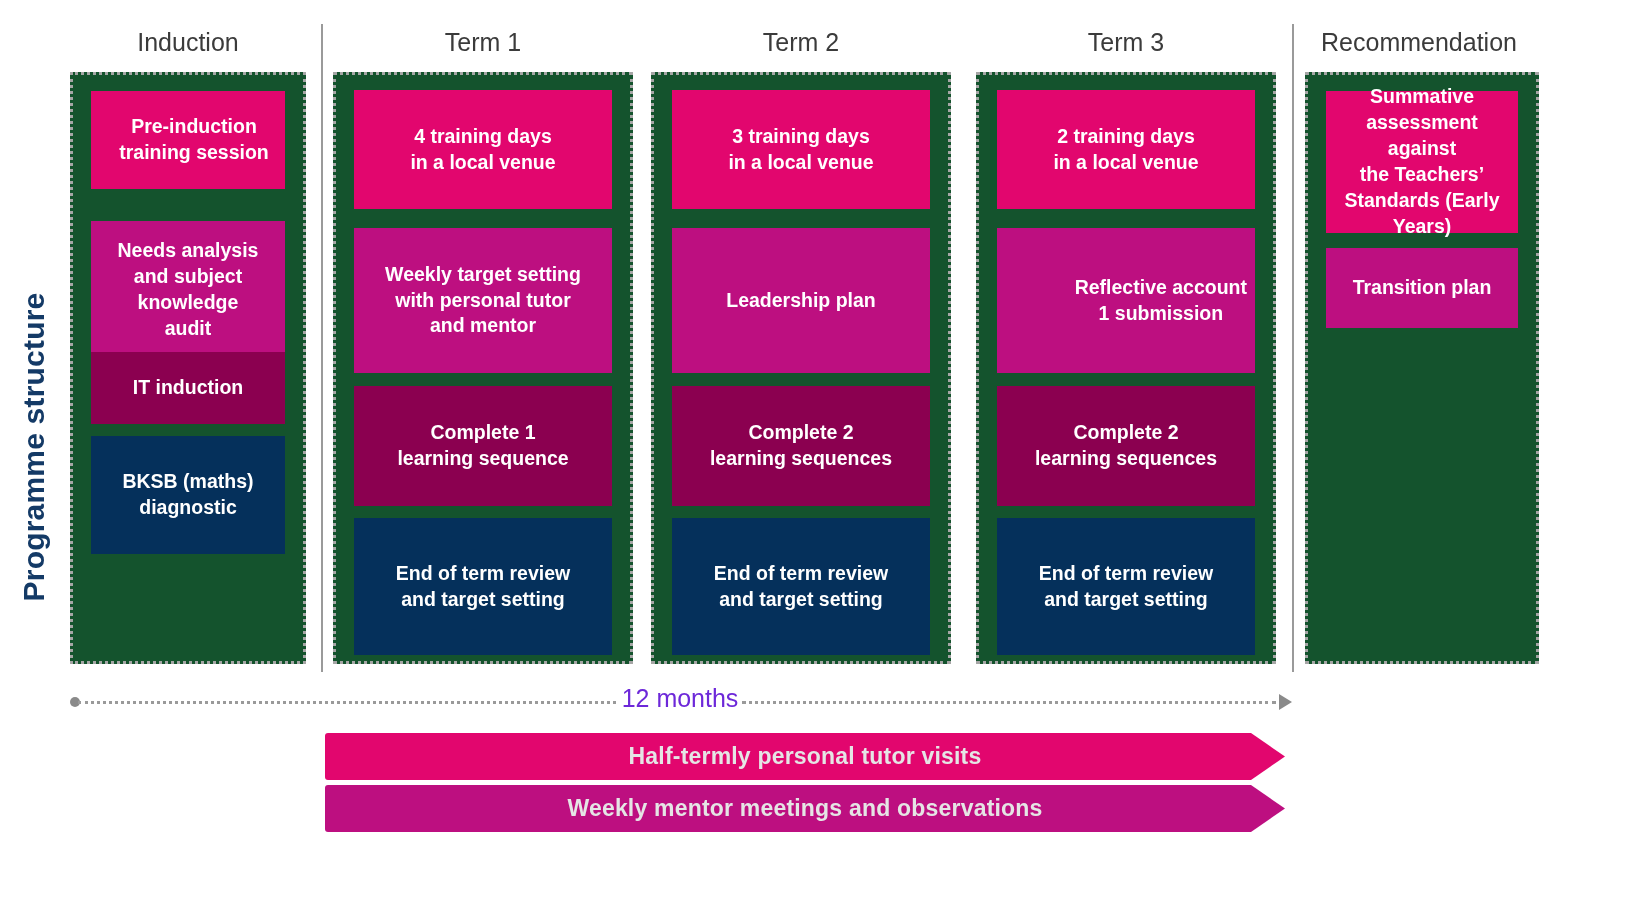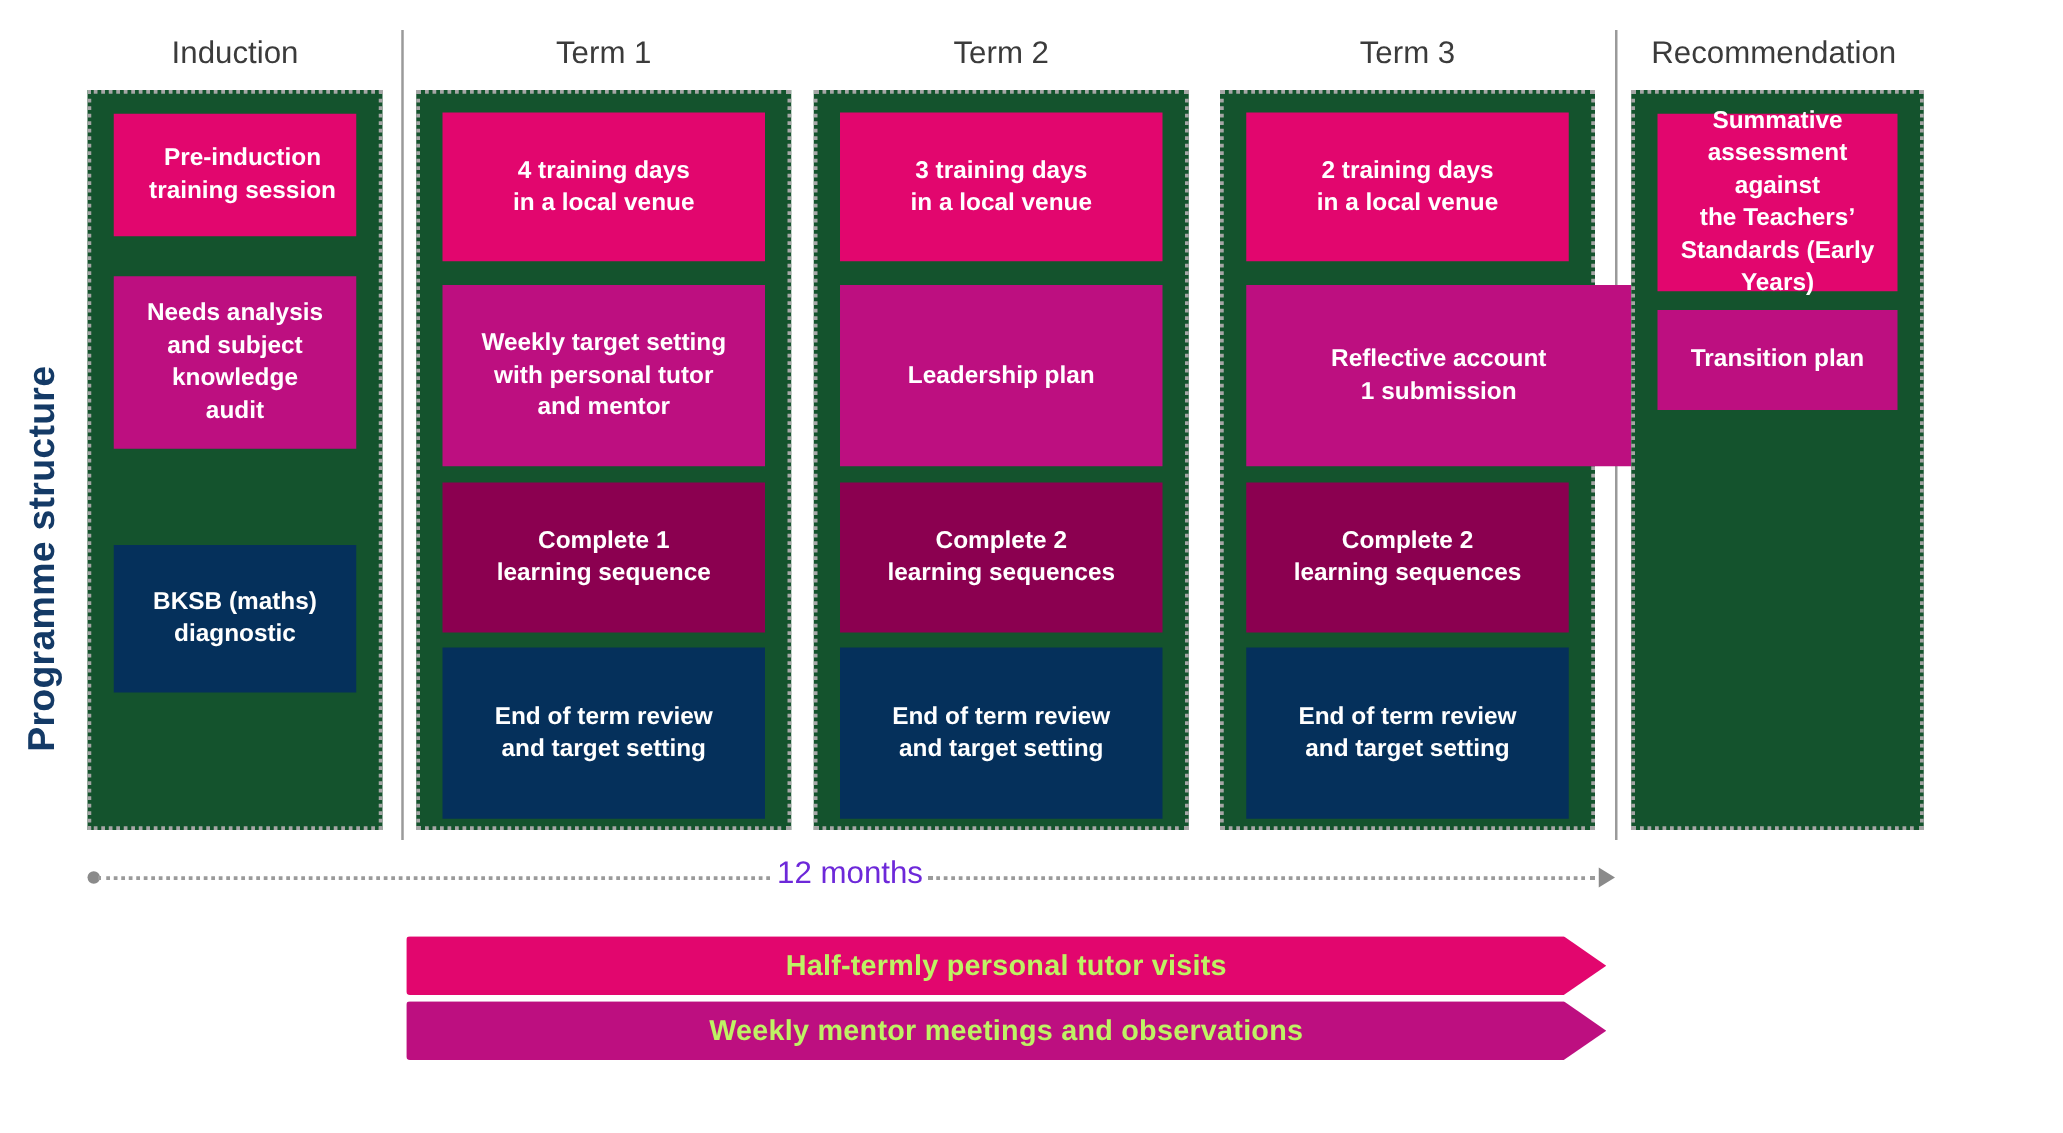--- a/index.html
+++ b/index.html
@@ -119,27 +119,26 @@
 
   
   .arrow-bar{
     position:absolute;
     left:325px;
     width:960px;
     height:47px;
     display:flex;
     align-items:center;
     justify-content:center;
-    color:#bef264;
+    color:#e5e5e5;
     font-size:23px;
     font-weight:700;
     letter-spacing:.2px;
     clip-path:polygon(0 0, calc(100% - 34px) 0, 100% 50%, calc(100% - 34px) 100%, 0 100%);
     border-radius:3px 0 0 3px;
-    margin-top:16px;
   }
   .arrow-bar.pink{ background:#E2066E; top:733px; }
   .arrow-bar.magenta{ background:#BD0F80; top:785px; }
 </style>
 </head>
 <body>
 
 <div class="axis-label">Programme structure</div>
 
 <div class="headers">
@@ -164,20 +163,23 @@
         </div>
       </div>
       <div class="cell magenta" style="left: 18px; top: 127px; width: 194px; height: 138px; margin-top: 19px;">
         <div>
           <span>Needs analysis</span>
           <span>and subject</span>
           <span>knowledge</span>
           <span>audit</span>
         </div>
       </div>
+      <div class="cell maroon" style="left: 18px; top: 277px; width: 194px; height: 72px;">
+        <div>IT induction</div>
+      </div>
       <div class="cell navy" style="left: 18px; top: 361px; width: 194px; height: 118px;">
         <div>
           <span>BKSB (maths)</span>
           <span>diagnostic</span>
         </div>
       </div>
     </div>
     <div class="panel" style="left: 333px; top: 72px; width: 300px; height: 592px;">
       <div class="cell pink" style="left: 18px; top: 15px; width: 258px; height: 119px;">
         <div>
@@ -228,21 +230,21 @@
         </div>
       </div>
     </div>
     <div class="panel" style="left: 976px; top: 72px; width: 300px; height: 592px;">
       <div class="cell pink" style="left: 18px; top: 15px; width: 258px; height: 119px;">
         <div>
           <span>2 training days</span>
           <span>in a local venue</span>
         </div>
       </div>
-      <div class="cell magenta" style="left: 18px; top: 153px; width: 308px; height: 145px;">
+      <div class="cell magenta" style="left: 18px; top: 153px; width: 258px; height: 145px; justify-content: flex-end;">
         <div>
           <span>Reflective account</span>
           <span>1 submission</span>
         </div>
       </div>
       <div class="cell maroon" style="left: 18px; top: 311px; width: 258px; height: 120px;">
         <div>
           <span>Complete 2</span>
           <span>learning sequences</span>
         </div>

